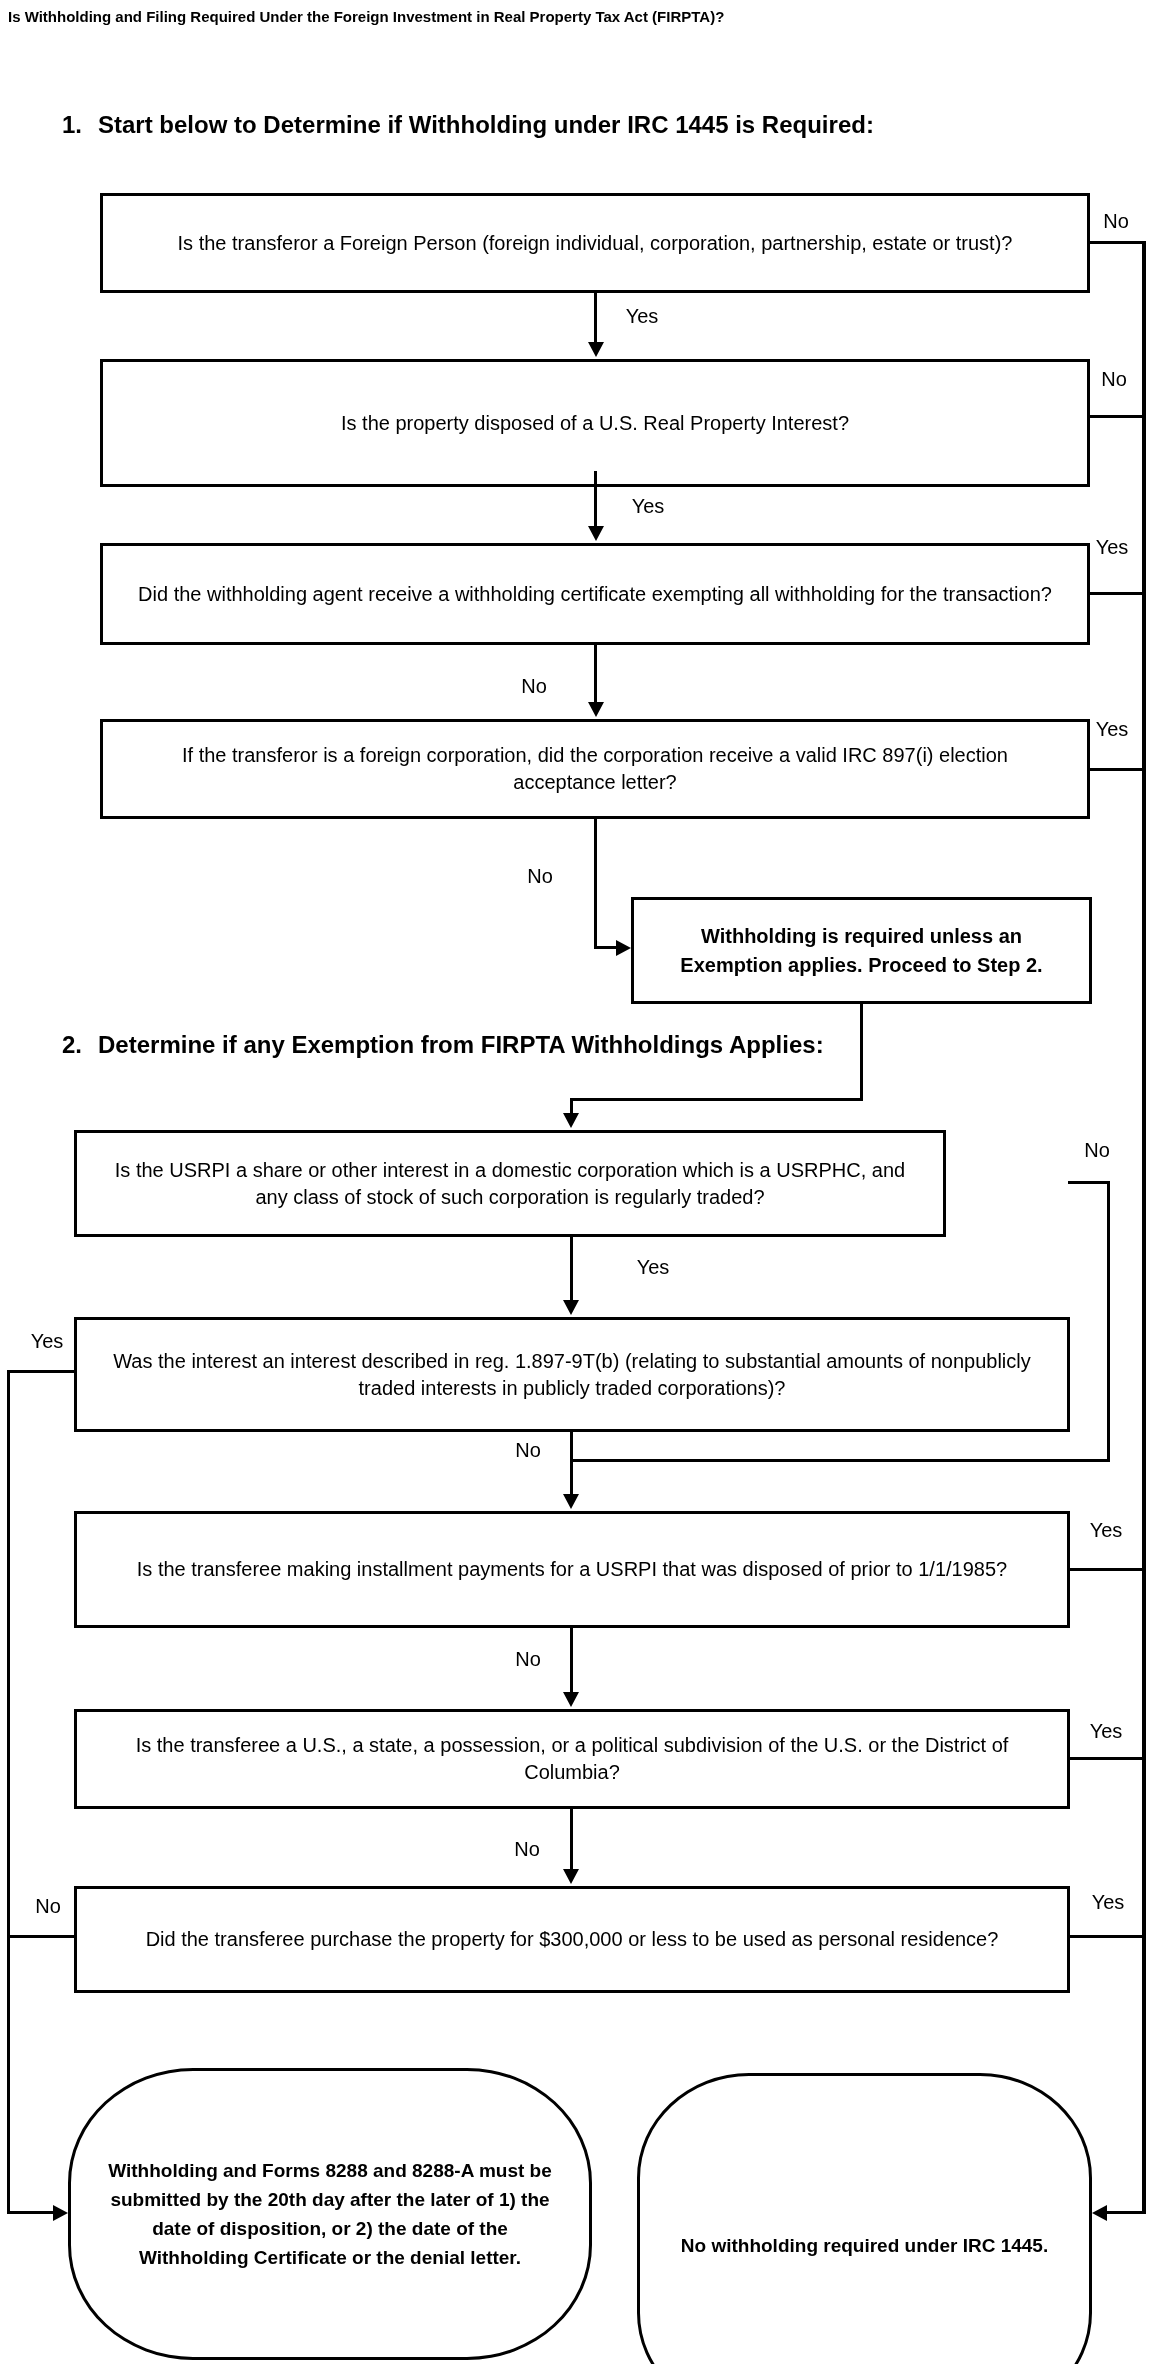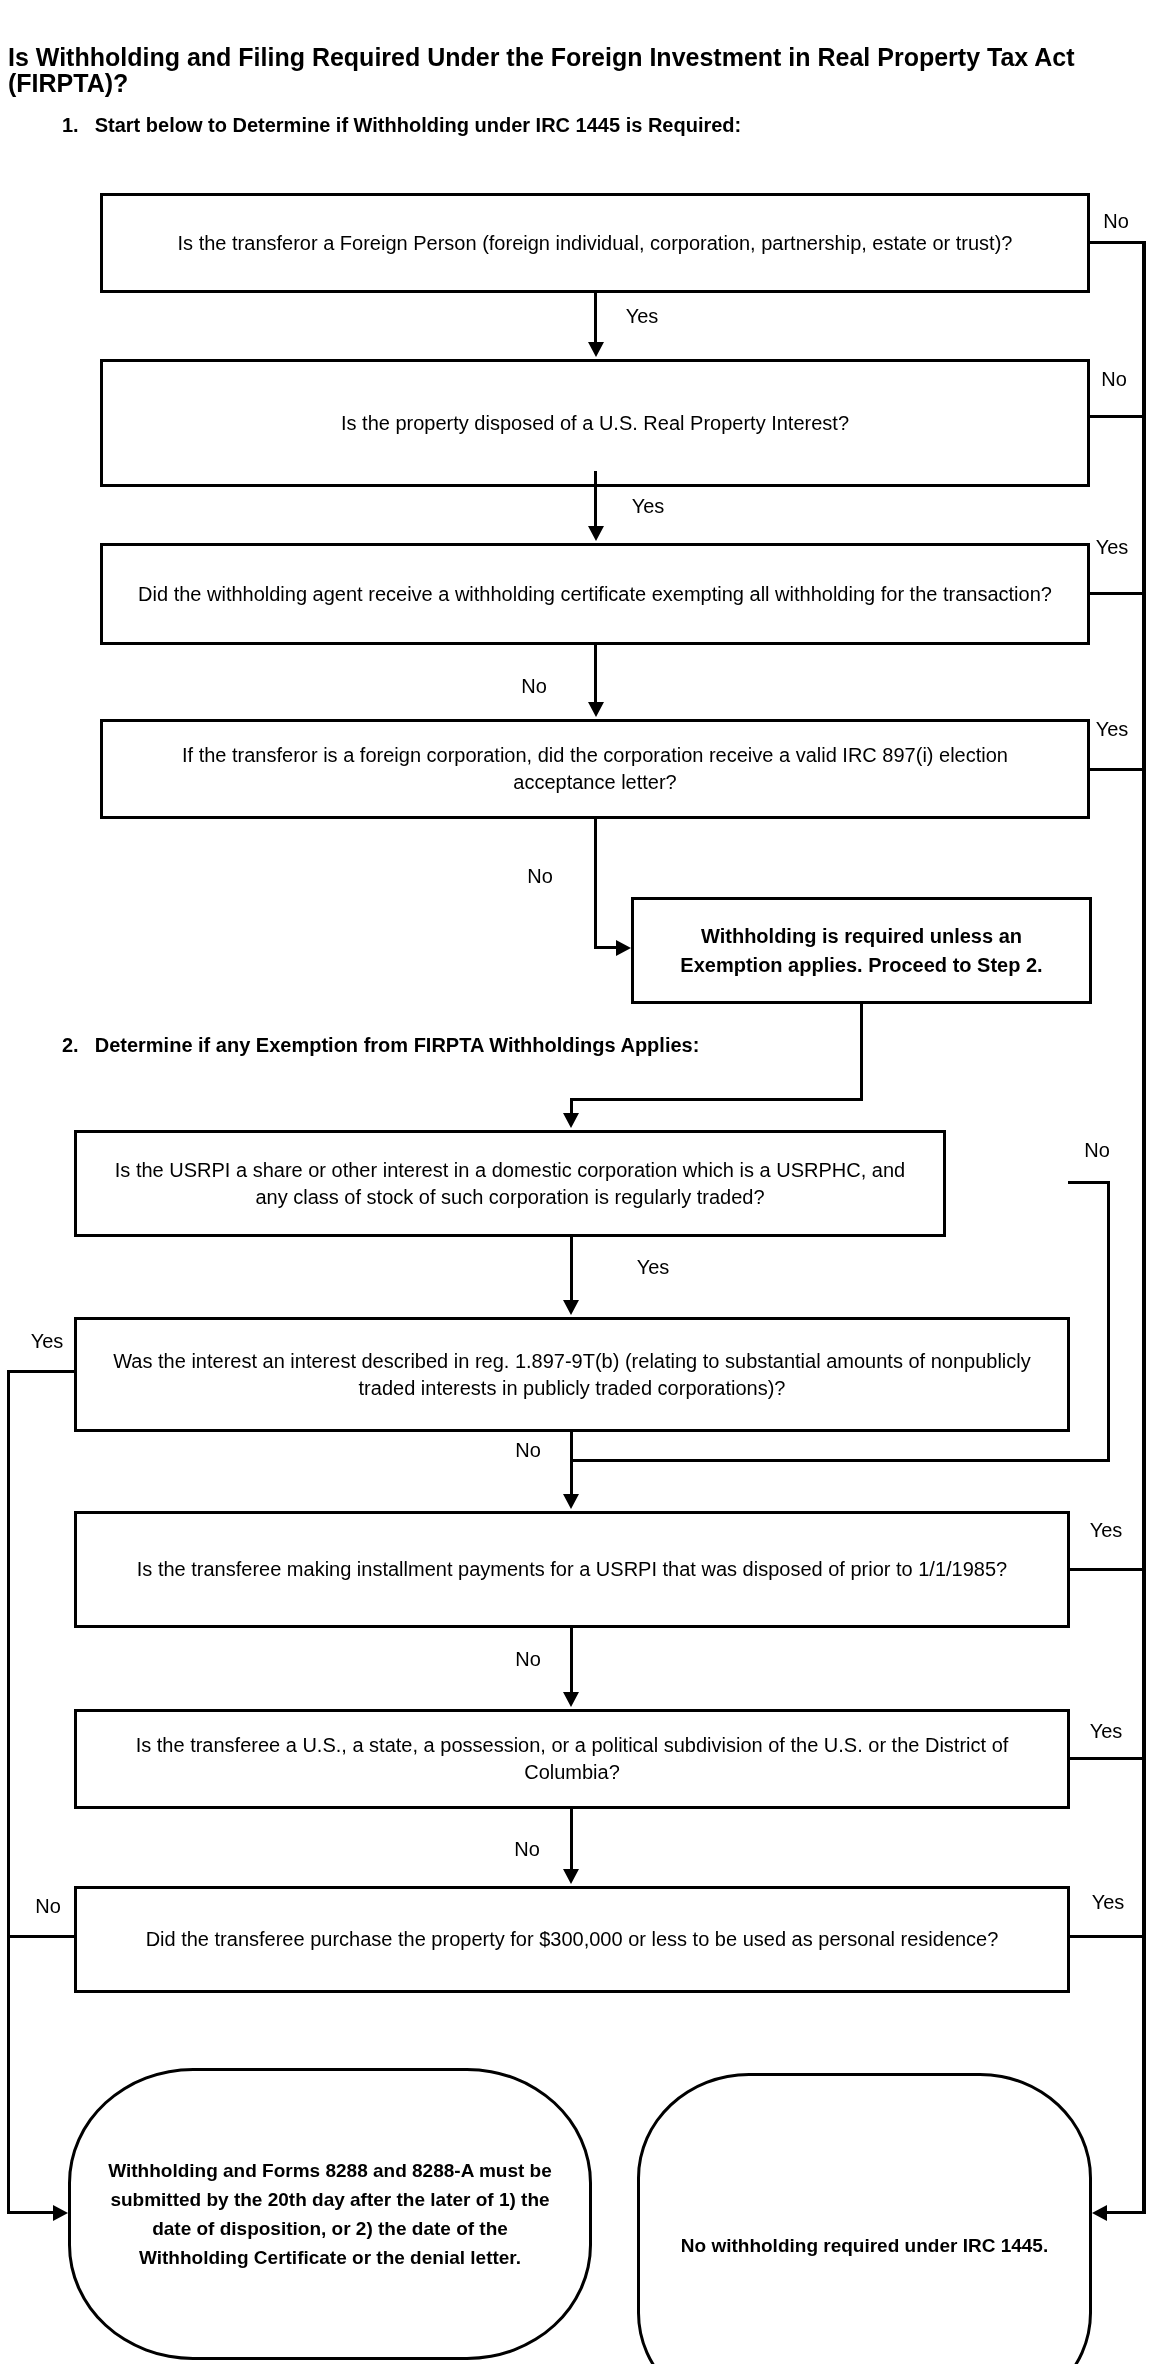--- a/index.html
+++ b/index.html
@@ -3,23 +3,23 @@
 <meta charset="utf-8">
 <style>
   html,body{margin:0;padding:0;background:#888;}
   .canvas{
     position:relative;width:1151px;height:2364px;background:#ffffff;
     font-family:"Liberation Sans",sans-serif;color:#000;overflow:hidden;
     margin:0 auto;
   }
   .title{
     position:absolute;left:8px;top:4px;width:1140px;
-    font-size:25px;font-weight:bold;line-height:26px;margin-top:40px;
+    font-size:15px;font-weight:bold;line-height:26px;
   }
-  .heading{position:absolute;font-size:20px;font-weight:bold;line-height:26px;white-space:nowrap;}
+  .heading{position:absolute;font-size:24px;font-weight:bold;line-height:26px;white-space:nowrap;}
   .heading .num{display:inline-block;}
   .heading .htxt{display:inline-block;margin-left:16px;}
   .node{
     position:absolute;border:3px solid #000;background:#fff;
     display:flex;align-items:center;justify-content:center;
     text-align:center;font-size:20px;line-height:27px;
     box-sizing:border-box;padding:0 31px;
   }
   .node.bold{font-weight:bold;font-size:20px;line-height:29px;}
   .term{

